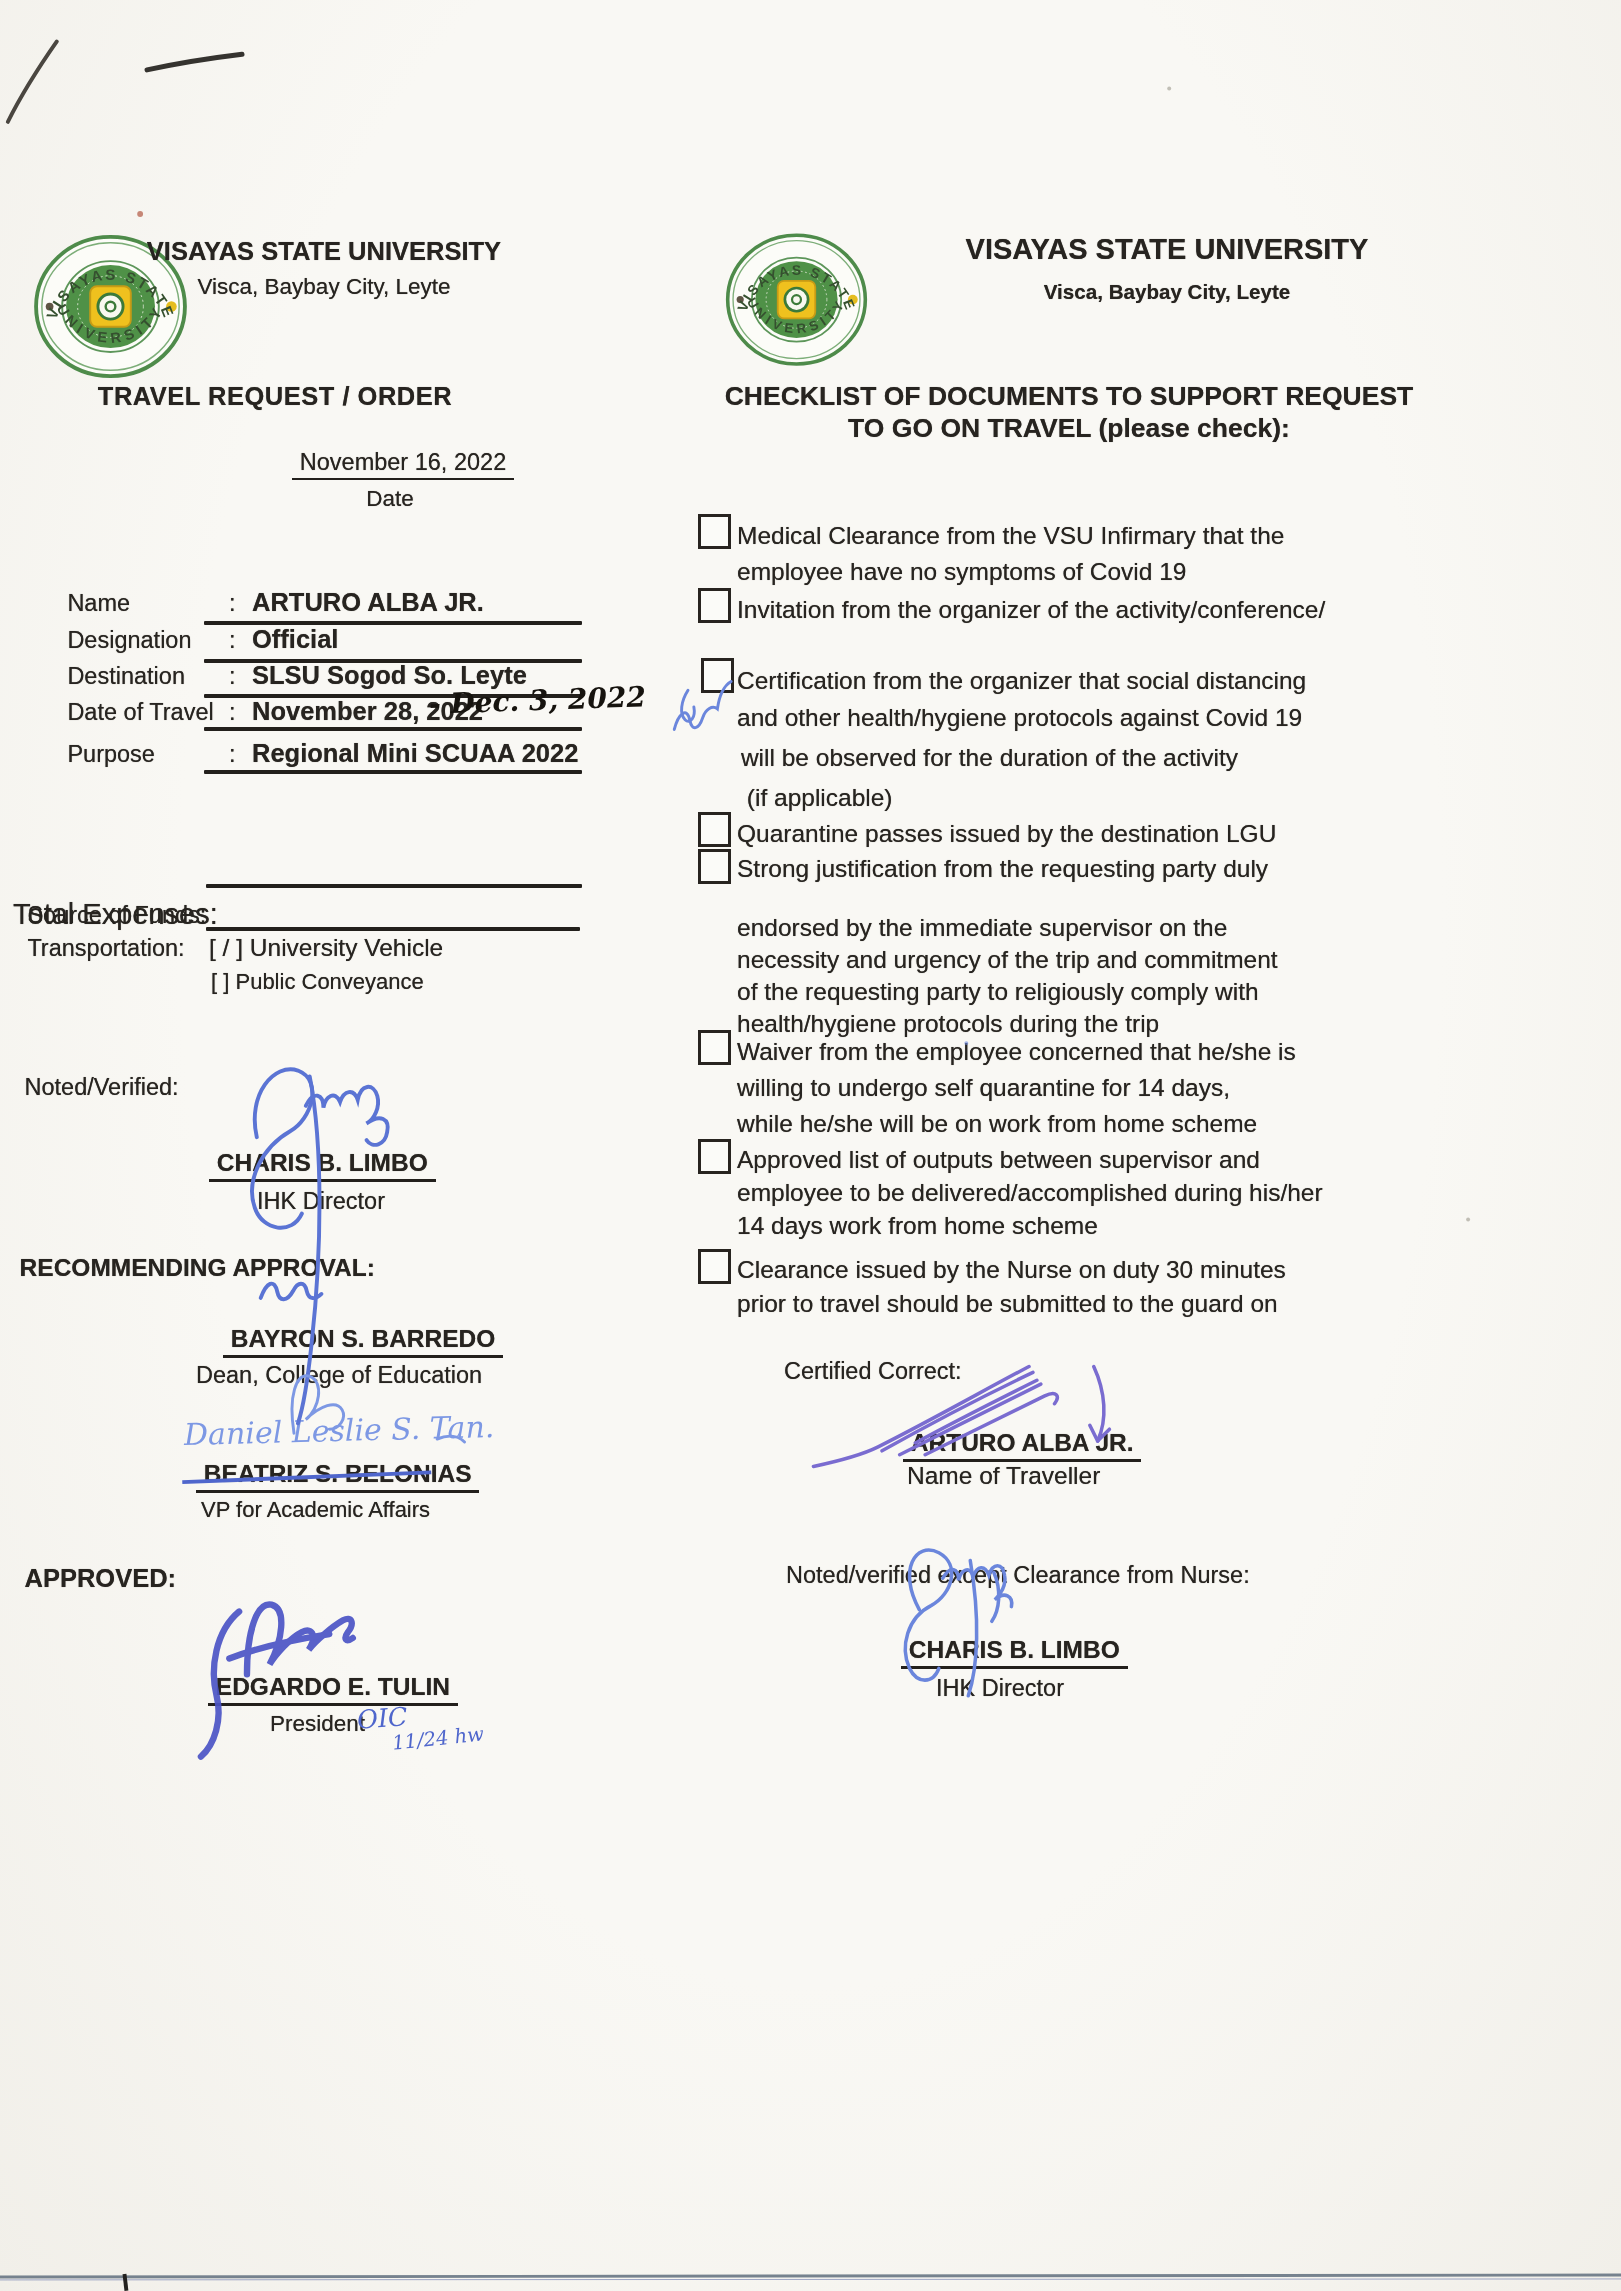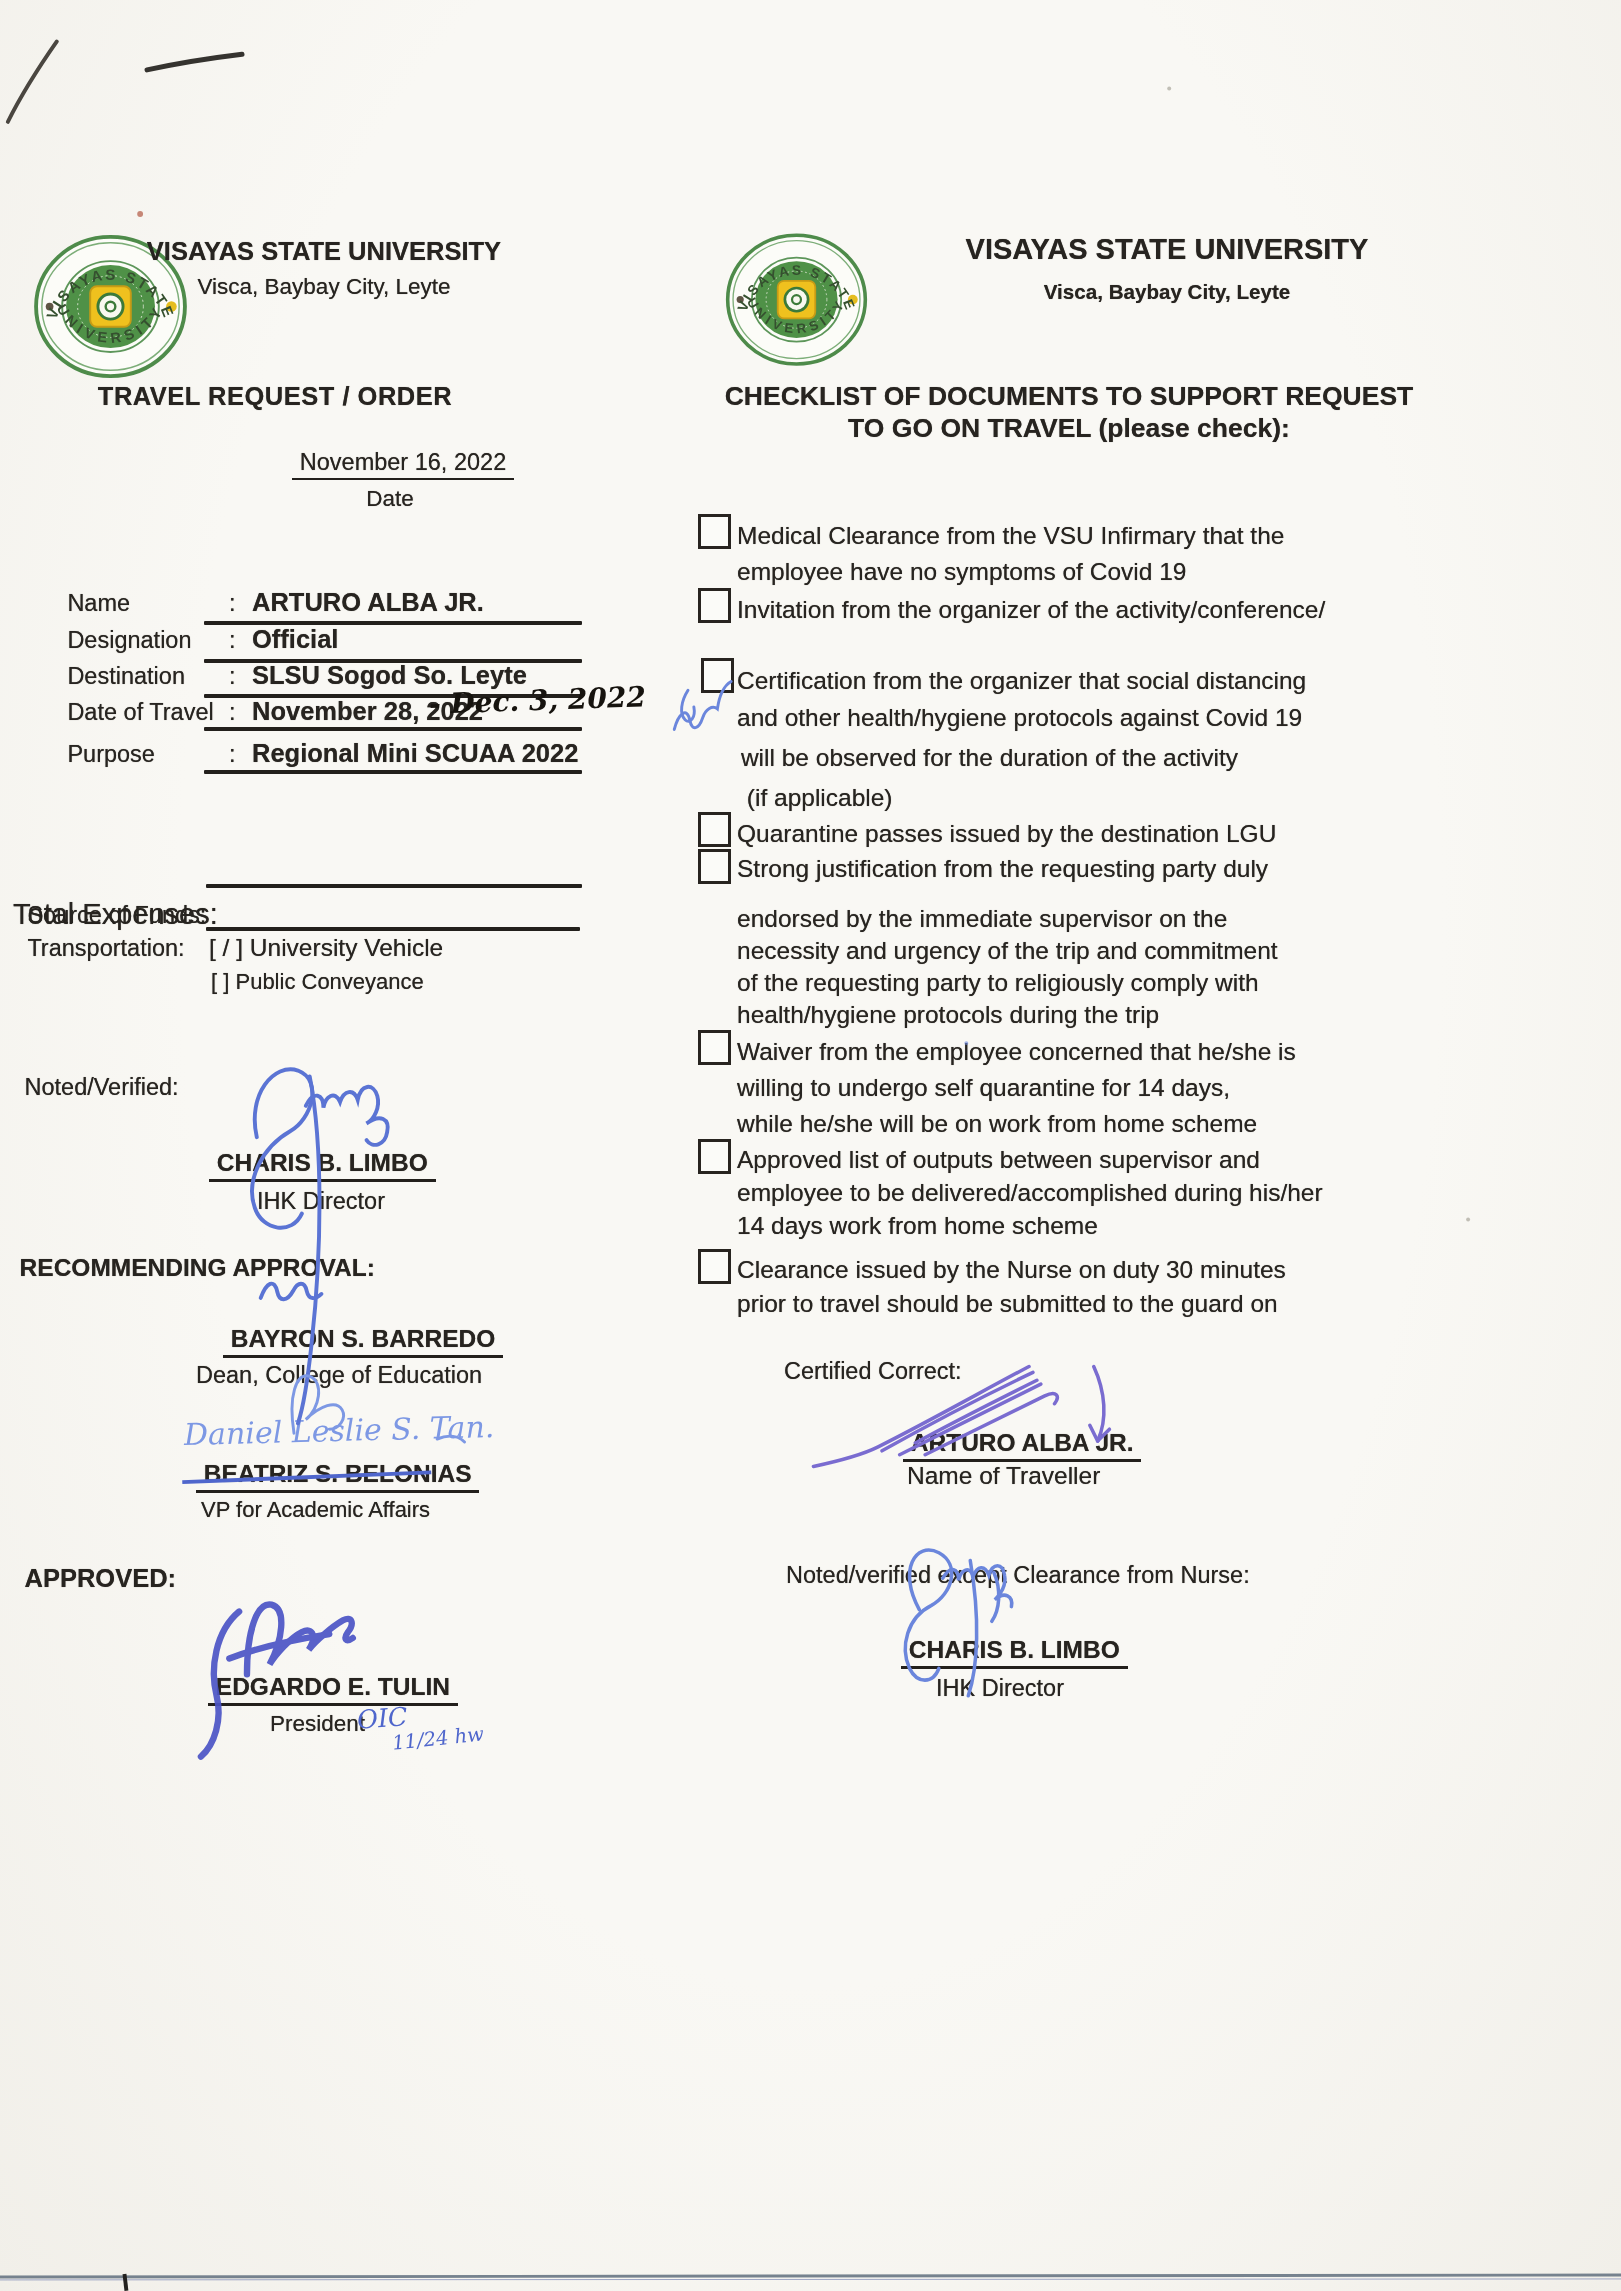--- a/index.html
+++ b/index.html
@@ -31,21 +31,21 @@
   .cb{position:absolute;left:0;top:0;width:27.4px;height:29px;border:3.9px solid #282420;background:rgba(255,255,255,.4);}
   .clines{position:absolute;left:39px;top:3.9px;width:627px;font-size:24.5px;}
   .i1 .cline{line-height:36px;}
   .i2 .cline{line-height:35px;}
   .i3 .cline{line-height:37px;}
   .i4 .cline{line-height:35px;}
   .i5 .cline{line-height:32px;}
   .i6 .cline{line-height:36px;}
   .i7 .cline{line-height:33px;}
   .i8 .cline{line-height:34px;}
-  .gap{margin-top:18px;}
+  .gap{margin-top:27px;}
   .ind1{padding-left:3.9px;}
   .ind2{padding-left:9.8px;}
   .seal-text{font-family:"Liberation Sans",sans-serif;font-weight:bold;fill:#35502f;}
   svg.ink{position:absolute;left:0;top:0;pointer-events:none;}
 </style>
 </head>
 <body>
 
 <div class="page">
 

